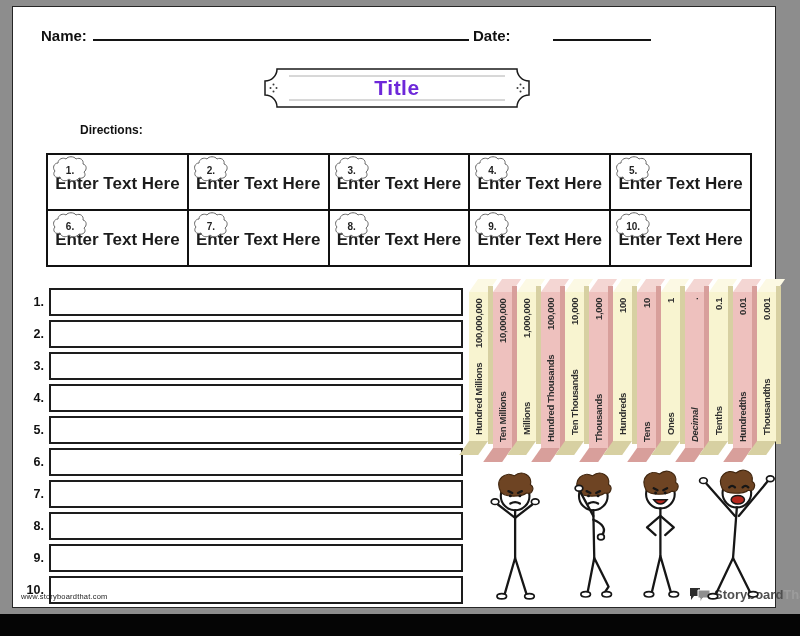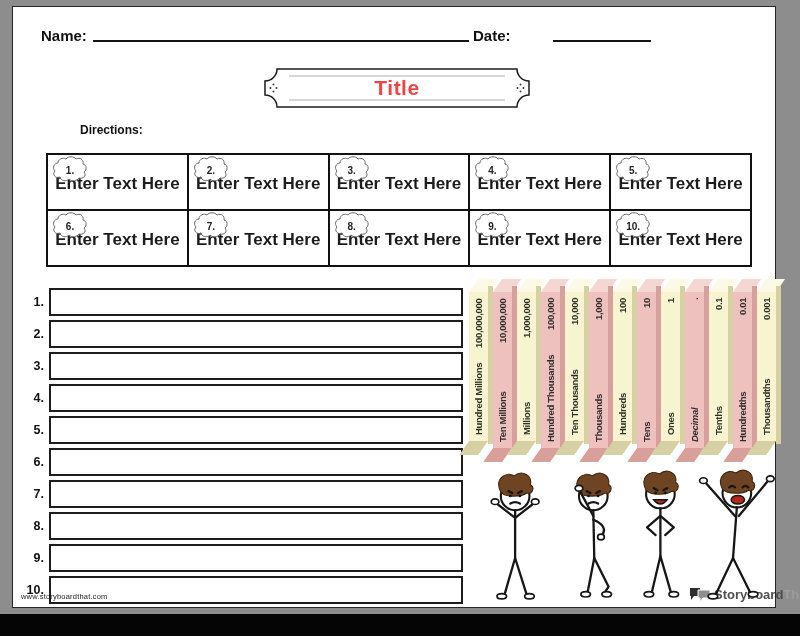--- a/index.html
+++ b/index.html
@@ -2,31 +2,31 @@
 <html style="--cream: #f8f4d0; --cream_top: #fcf9e4; --cream_dark: #d7d0a2; --pink: #eec1be; --pink_top: #f4d6d3; --pink_dark: #d89f9b;"><head>
 <meta charset="utf-8">
 <style>
   * { margin:0; padding:0; box-sizing:border-box; }
   body { font-family:"Liberation Sans", sans-serif; background:#555; }
   .stage { position:relative; width:800px; height:636px; background:#8d8d8d; overflow:hidden; }
   .stage::after { content:""; position:absolute; left:0; right:0; bottom:0; height:22px; background:#050505; }
   .page { position:absolute; left:12px; top:6px; width:764px; height:602px; background:#fff; border:1.5px solid #262626; }
 
   
-  .name-group { position:absolute; left:28px; top:20px; width:428px; display:flex; align-items:center; }
-  .date-group { position:absolute; left:460px; top:20px; width:178px; display:flex; align-items:center;gap:36px; }
+  .name-group { position:absolute; left:28px; top:20px; width:428px; display:flex; align-items:flex-start; }
+  .date-group { position:absolute; left:460px; top:20px; width:178px; display:flex; align-items:flex-start;gap:36px; }
   .hdr-lbl { font-weight:bold; font-size:15px; color:#111; line-height:18px; }
   .uline { flex:1; border-bottom:2px solid #141414; margin:0 0 2px 6px; height:14px; }
 
   
   .banner { position:absolute; left:250px; top:60px; width:268px; height:42px; }
   .banner svg { position:absolute; left:0; top:0; }
   .title-text { position:absolute; left:0; top:0; width:100%; height:100%;
     display:flex; align-items:center; justify-content:center;
-    font-weight:bold; font-size:21px; color:#ef4444; letter-spacing:.5px; }
+    font-weight:bold; font-size:21px; color:#6d28d9; letter-spacing:.5px; }
 
   .directions { position:absolute; left:43px; top:116px; font-weight:bold; font-size:12px; color:#111;padding-left:24px; }
 
   
   .grid { position:absolute; left:33px; top:146px; width:706px;
     display:grid; grid-template-columns:repeat(5,1fr); gap:2px; background:#111; border:2px solid #111; }
   .cell { position:relative; background:#fff; height:54px; display:flex; align-items:center; justify-content:center; }
   .celltext { font-weight:bold; font-size:17px; color:#1c1c1c; margin-top:4px; }
   .cloudwrap { position:absolute; left:3px; top:1px; width:38px; height:26px; }
   .cloudwrap svg { position:absolute; left:0; top:0; }

